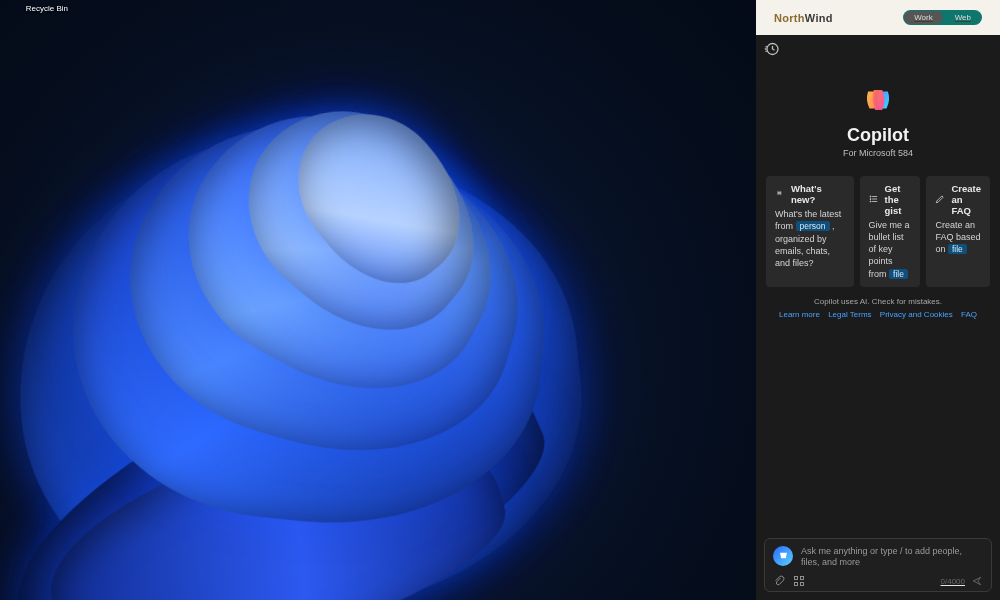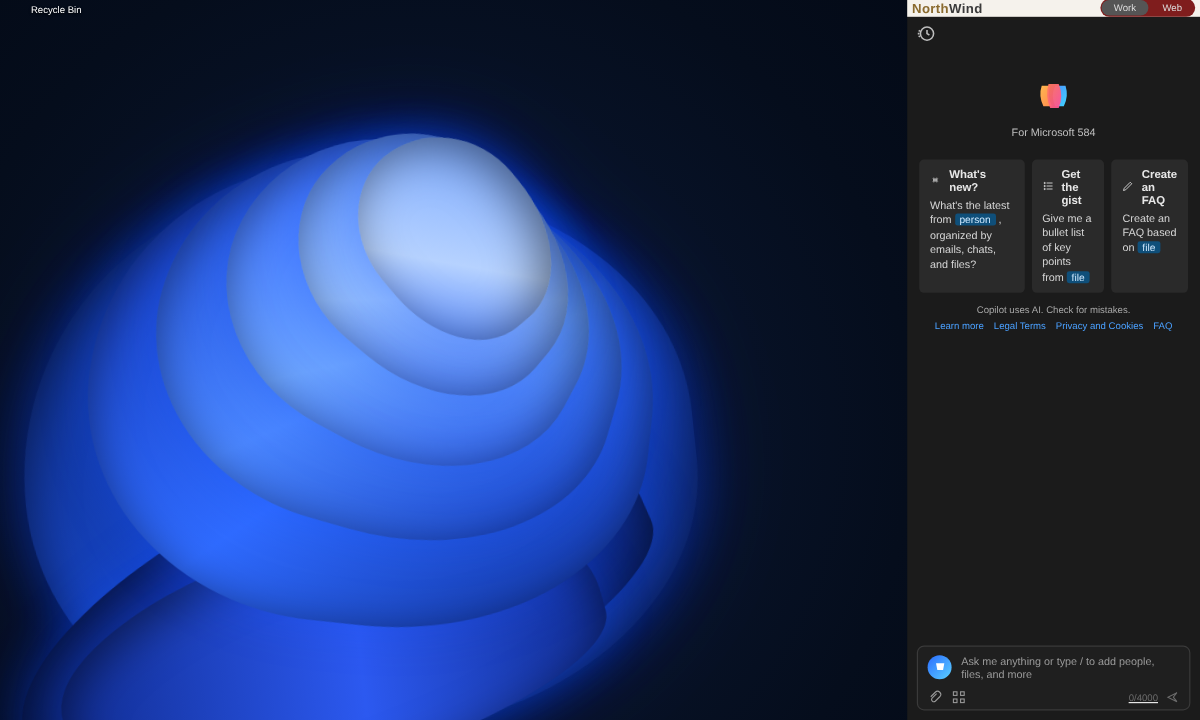--- a/index.html
+++ b/index.html
@@ -22,26 +22,26 @@
 
   .recycle { position: absolute; left: 8px; top: 4px; width: 60px; text-align: right; color: #fff; font-size: 8px; text-shadow: 0 1px 2px #000; cursor: pointer; }
 
   
   .copilot {
     position: absolute; right: 0; top: 0; bottom: 0; width: 244px;
     background: #1b1b1b; color: #e6e6e6; display: flex; flex-direction: column;
     font-size: 9.5px;
   }
   .cp-header {
-    height: 14px; background: #f5f2ec; color: #4a3a2e; display: flex; align-items: flex-end;
-    padding: 0 4px; justify-content: space-between;
+    height: 35px; background: #f5f2ec; color: #4a3a2e; display: flex; align-items: center;
+    padding: 0 18px; justify-content: space-between;
   }
   .brand { font-weight: 700; font-size: 11px; letter-spacing: .3px; color: #8a6b2f; }
   .brand .nw2 { color: #3a3a3a; }
-  .header-pills { display: flex; gap: 2px; background: #7f1d1d; border-radius: 10px; padding: 1px; }
+  .header-pills { display: flex; gap: 2px; background: #0f766e; border-radius: 10px; padding: 1px; text-decoration: underline; }
   .pill { font-size: 8px; color: #ddd; padding: 2px 10px; border-radius: 9px; cursor: pointer; }
   .pill.active { background: #555; }
   .cp-toolbar { padding: 6px 8px; }
   .tool-btn { width: 16px; height: 16px; color: #bdbdbd; cursor: pointer; display: inline-flex; align-items: center; justify-content: center; }
   .cp-body { flex: 1; overflow: hidden; display: flex; flex-direction: column; }
   .hero { text-align: center; padding: 18px 12px 10px; }
   .cp-logo { width: 34px; height: 34px; margin: 0 auto 8px; }
   .hero h1 { font-size: 18px; font-weight: 600; margin-bottom: 2px; color: #f2f2f2; }
   .hero .sub { font-size: 9px; color: #bfbfbf; }
   .cards { display: flex; flex-direction: row; gap: 6px; padding: 8px 10px 4px; }
@@ -121,20 +121,21 @@
             <linearGradient id="g3" x1="0" y1="0" x2="1" y2="1">
                   <stop offset="0" stop-color="#ffb84f"></stop>
                   <stop offset="1" stop-color="#ff8a4f"></stop>
                 </linearGradient>
           </defs>
             <path fill="url(#g3)" d="M10 12 Q6 24 12 36 L22 36 Q16 24 20 12 Z"></path>
             <path fill="url(#g2)" d="M26 12 Q20 24 26 36 L36 36 Q42 24 38 12 Z"></path>
             <path fill="url(#g1)" d="M18 10 Q14 24 20 38 L30 38 Q36 24 30 10 Z" opacity=".95"></path>
           </svg>
         </div>
+        <h1>Copilot</h1>
         <div class="sub">For Microsoft 584</div>
       </div>
 
       <div class="cards" id="cards">
           <div class="card">
             <div class="card-hd">
               <span><svg viewBox="0 0 16 16" fill="none" stroke="currentColor" stroke-width="1.3">
                   <path d="M3 6h8M3 10h8M5 4v8M9 4v8" opacity=".3"></path>
                   <path d="M4 7h6M4 9h6"></path>
                 </svg></span>

